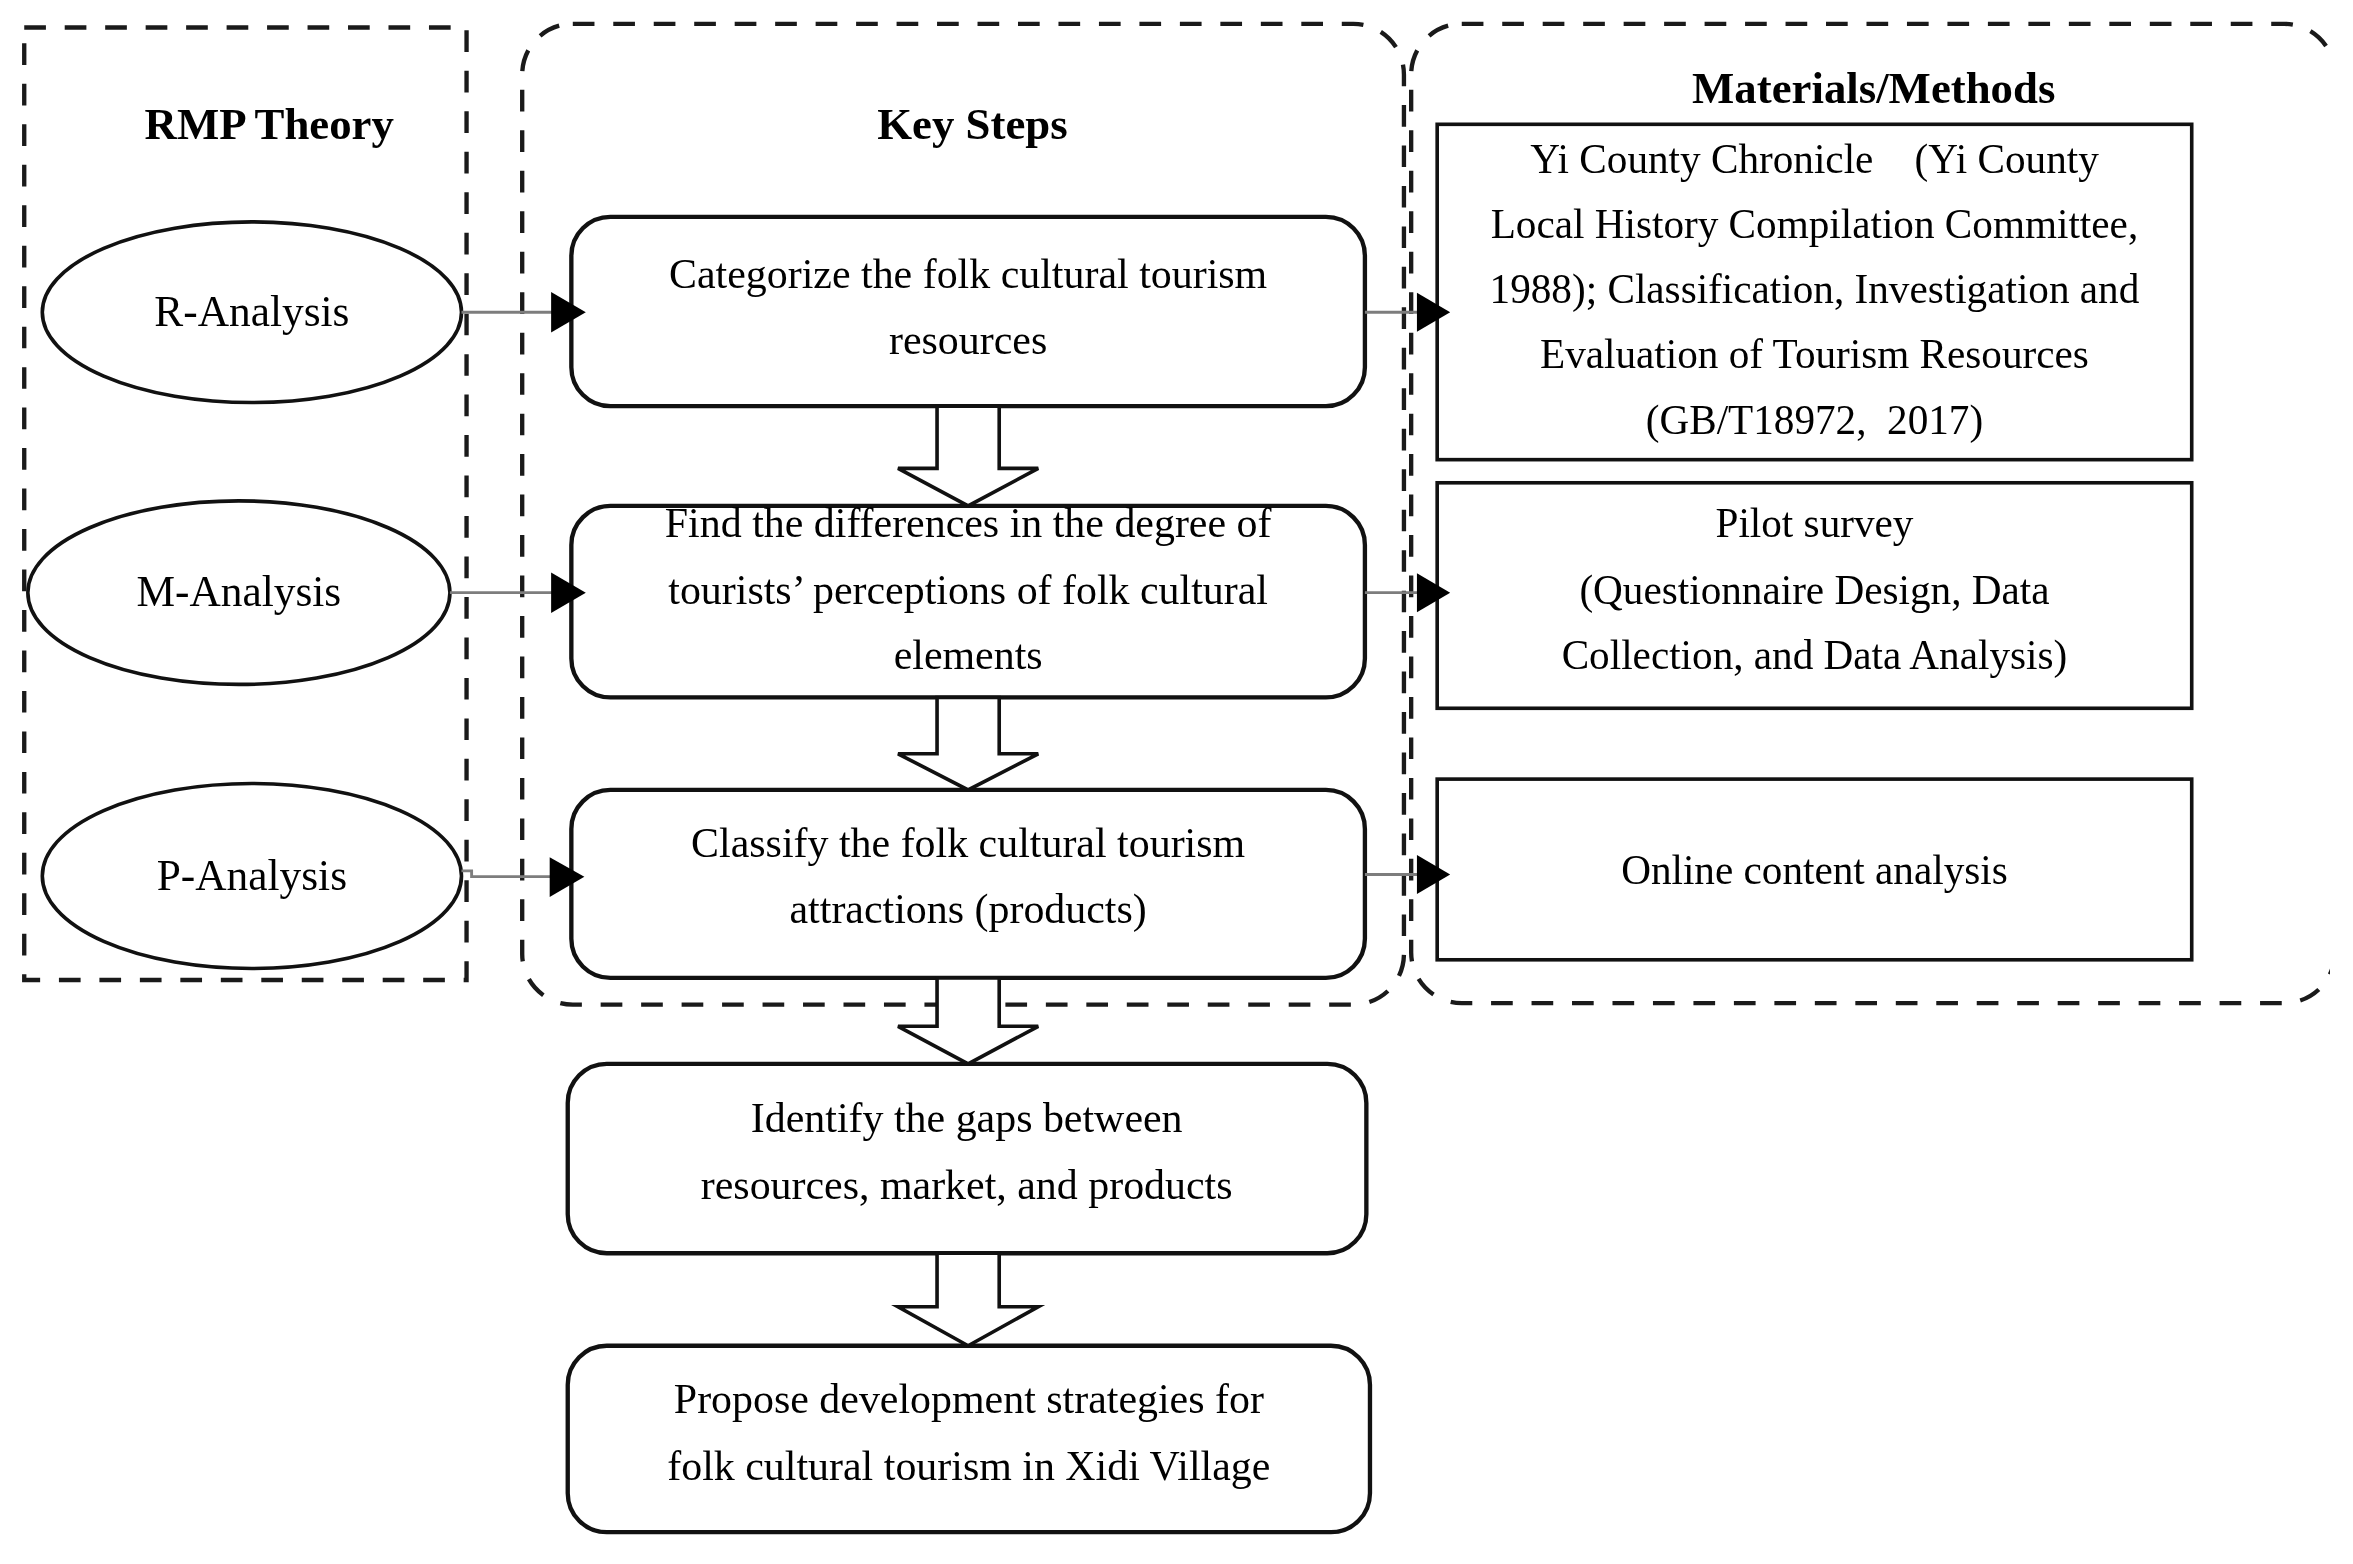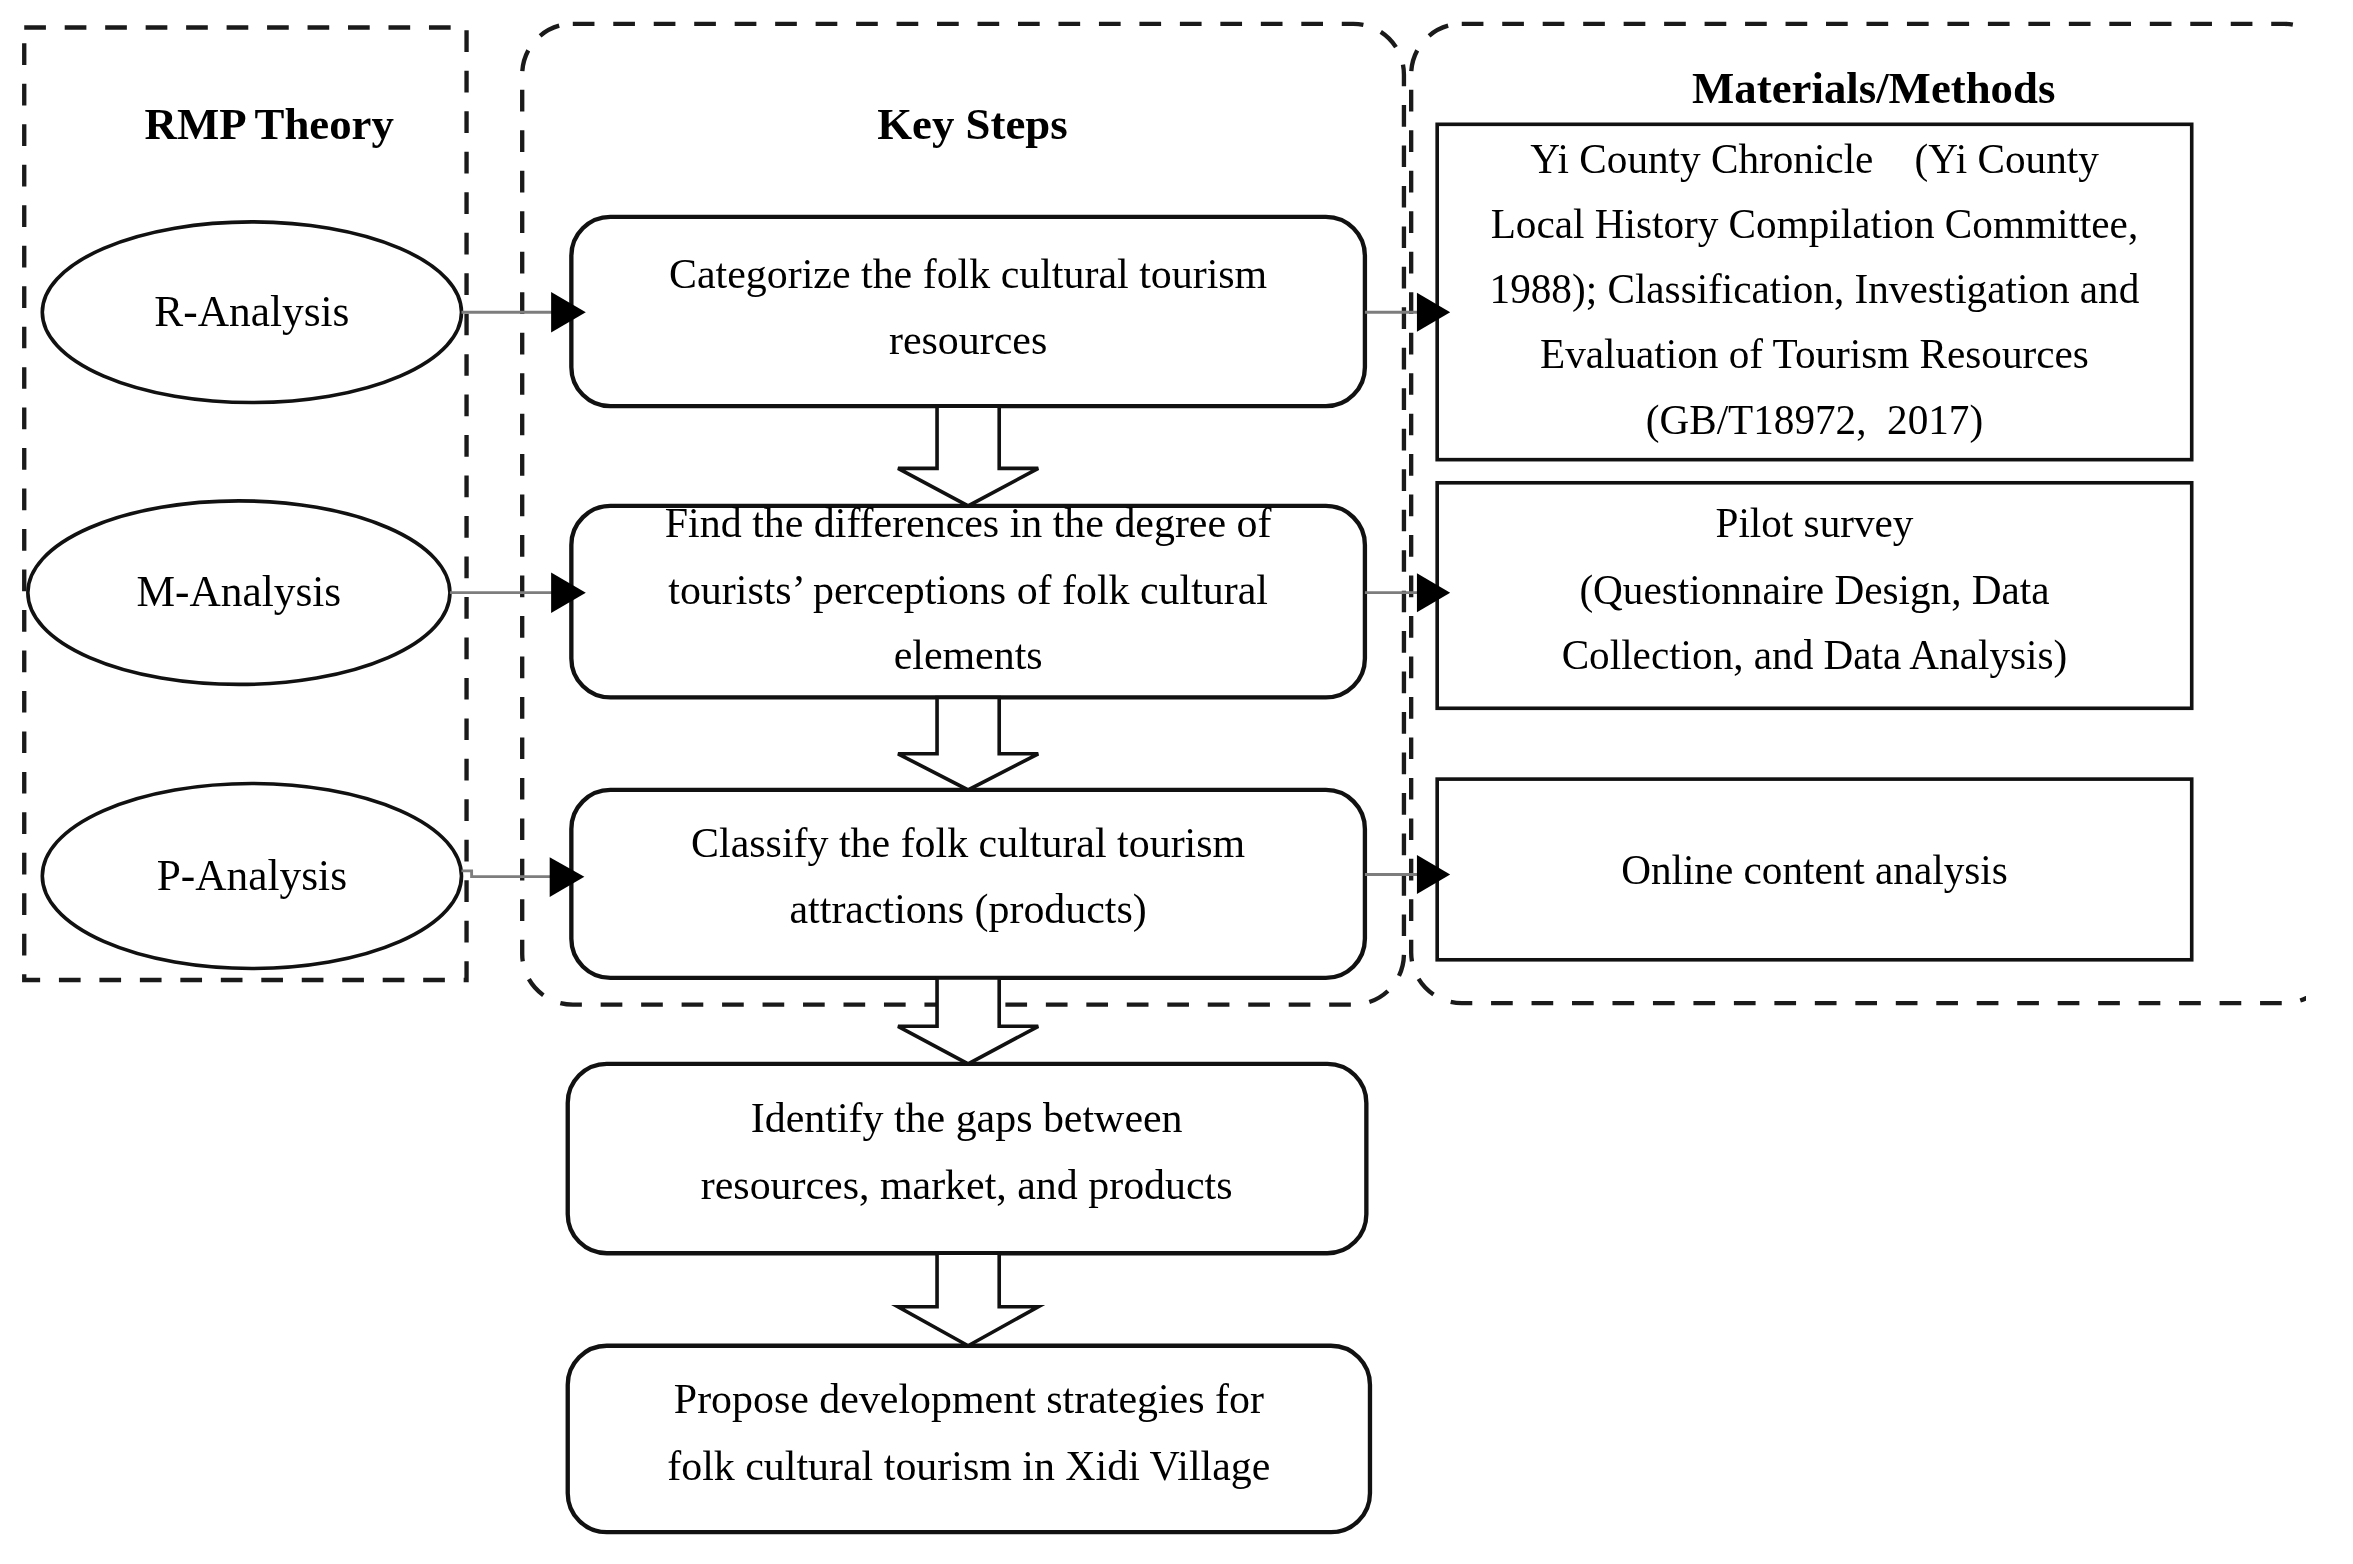--- a/index.html
+++ b/index.html
@@ -9,20 +9,21 @@
   }
   body {
     font-family: "Liberation Serif", "DejaVu Serif", serif;
   }
   #diagram-root {
     position: relative;
     width: 2306px;
     height: 1564px;
     background: #ffffff;
     overflow: hidden;
+    padding-left: 24px;
   }
   svg.canvas {
     position: absolute;
     top: 0;
     left: 0;
     width: 2354px;
     height: 1564px;
     display: block;
   }
   .dashed-group {

